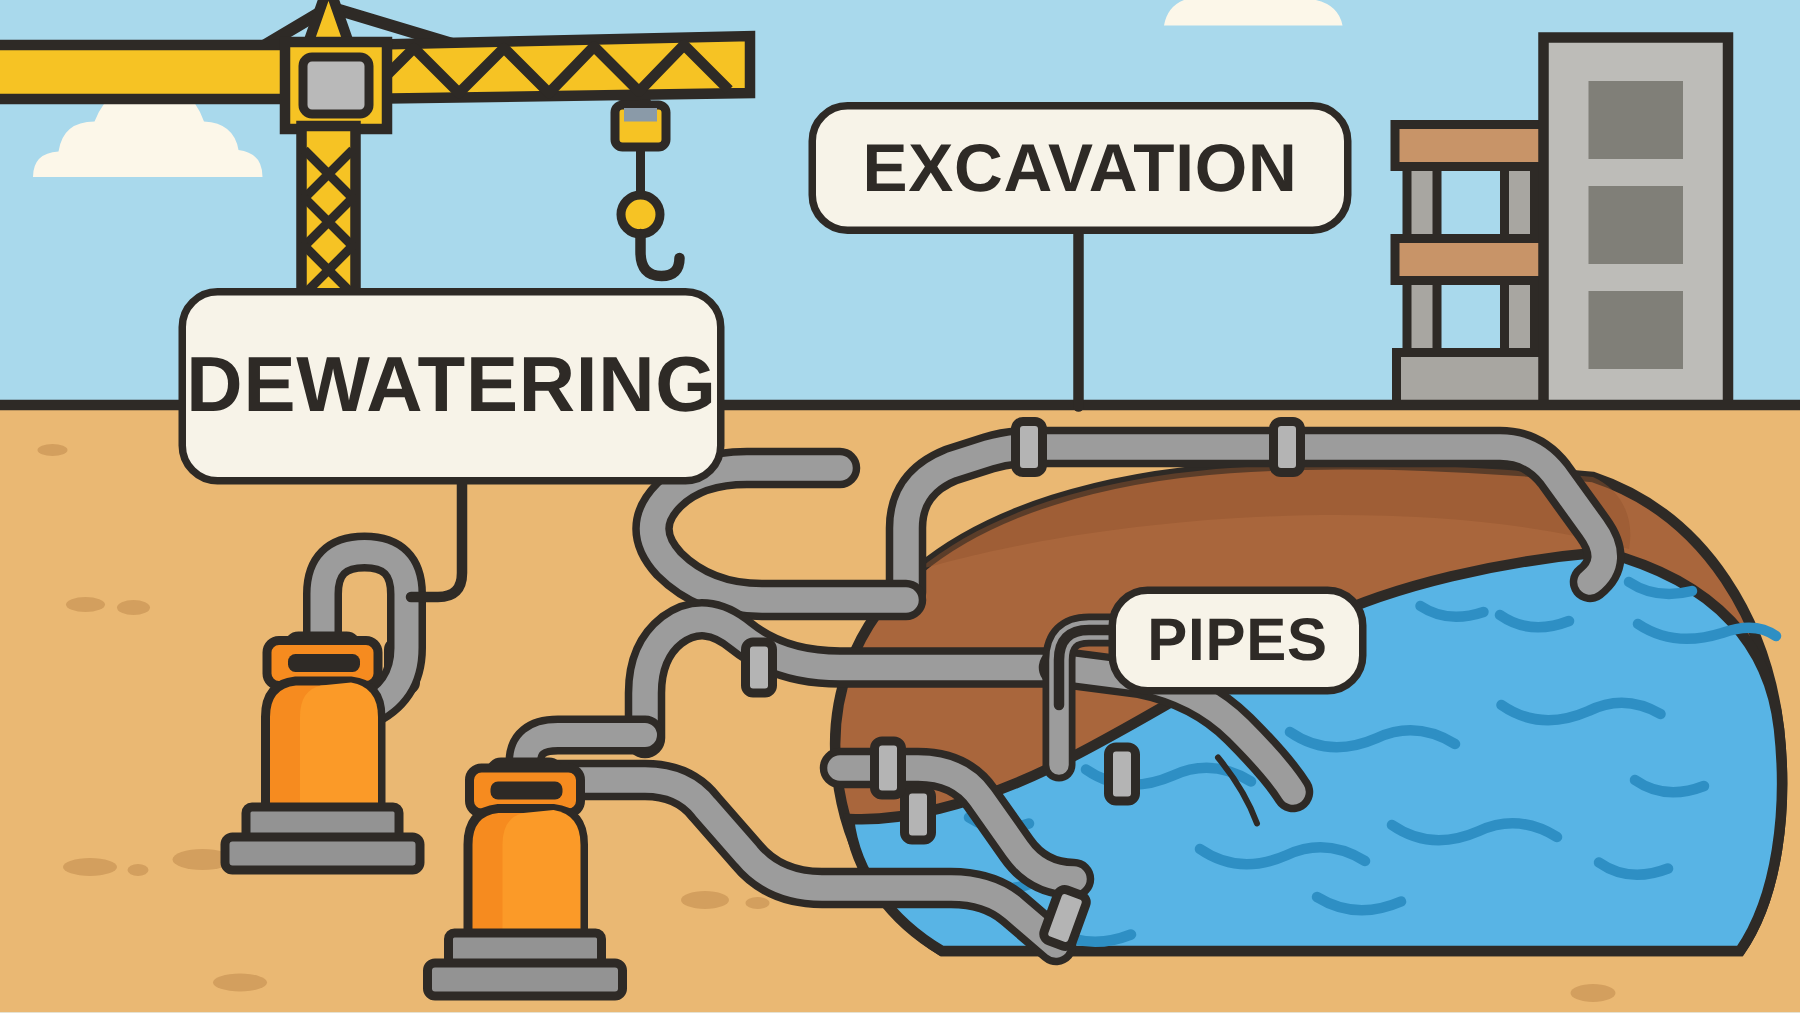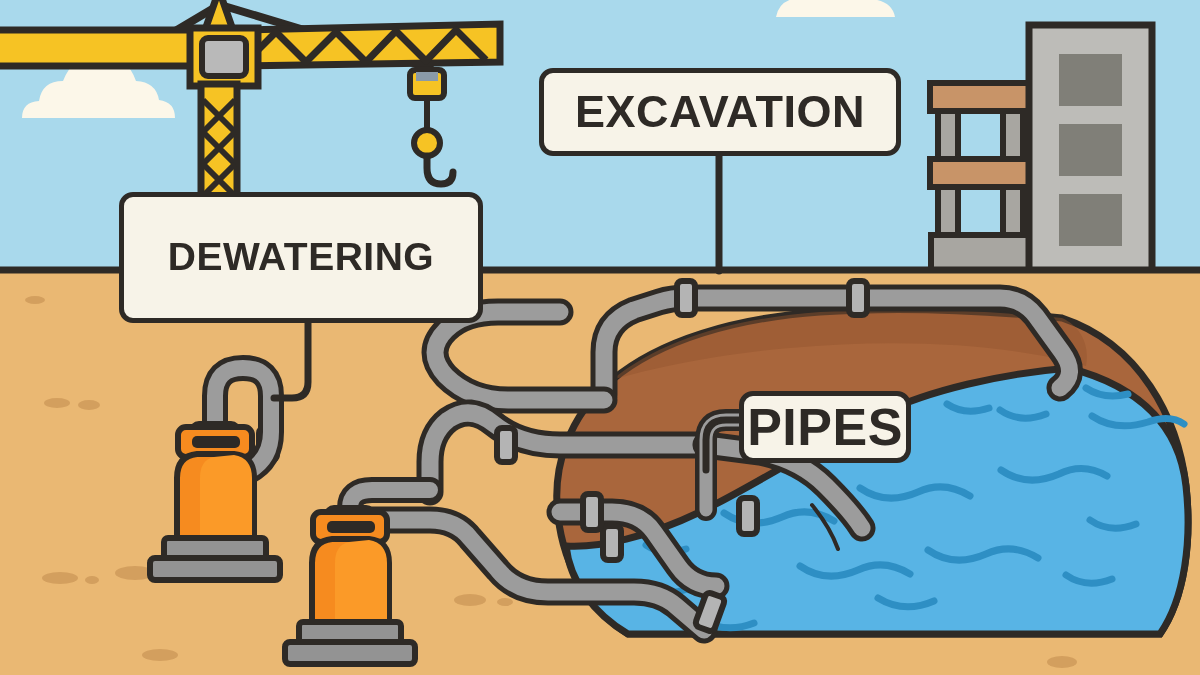--- a/index.html
+++ b/index.html
@@ -20,54 +20,54 @@
   #scene svg {
     display: block;
     position: absolute;
     top: 0;
     left: 0;
   }
   .sign-label {
     position: absolute;
     background: #f7f3e8;
     border: 5px solid #2e2a26;
-    border-radius: 14px;
+    border-radius: 26px;
     box-sizing: border-box;
     display: flex;
     align-items: center;
     justify-content: center;
     text-align: center;
     color: #2e2a26;
     font-family: "Liberation Sans", sans-serif;
     font-weight: bold;
     letter-spacing: 0.5px;
     line-height: 1.05;
     z-index: 40;
     user-select: none;
   }
   #label-dewatering {
     left: 119px;
     top: 192px;
     width: 364px;
     height: 131px;
-    font-size: 39px;
+    font-size: 52px;
   }
   #label-excavation {
     left: 539px;
     top: 68px;
     width: 362px;
     height: 88px;
     font-size: 45px;
   }
   #label-pipes {
     left: 739px;
     top: 391px;
     width: 172px;
     height: 72px;
-    font-size: 52px;
+    font-size: 40px;
     text-align: center;
   }
 </style>
 </head>
 <body>
 
 <div id="scene">
 
   <svg width="1200" height="675" viewBox="0 0 1200 675">
 

